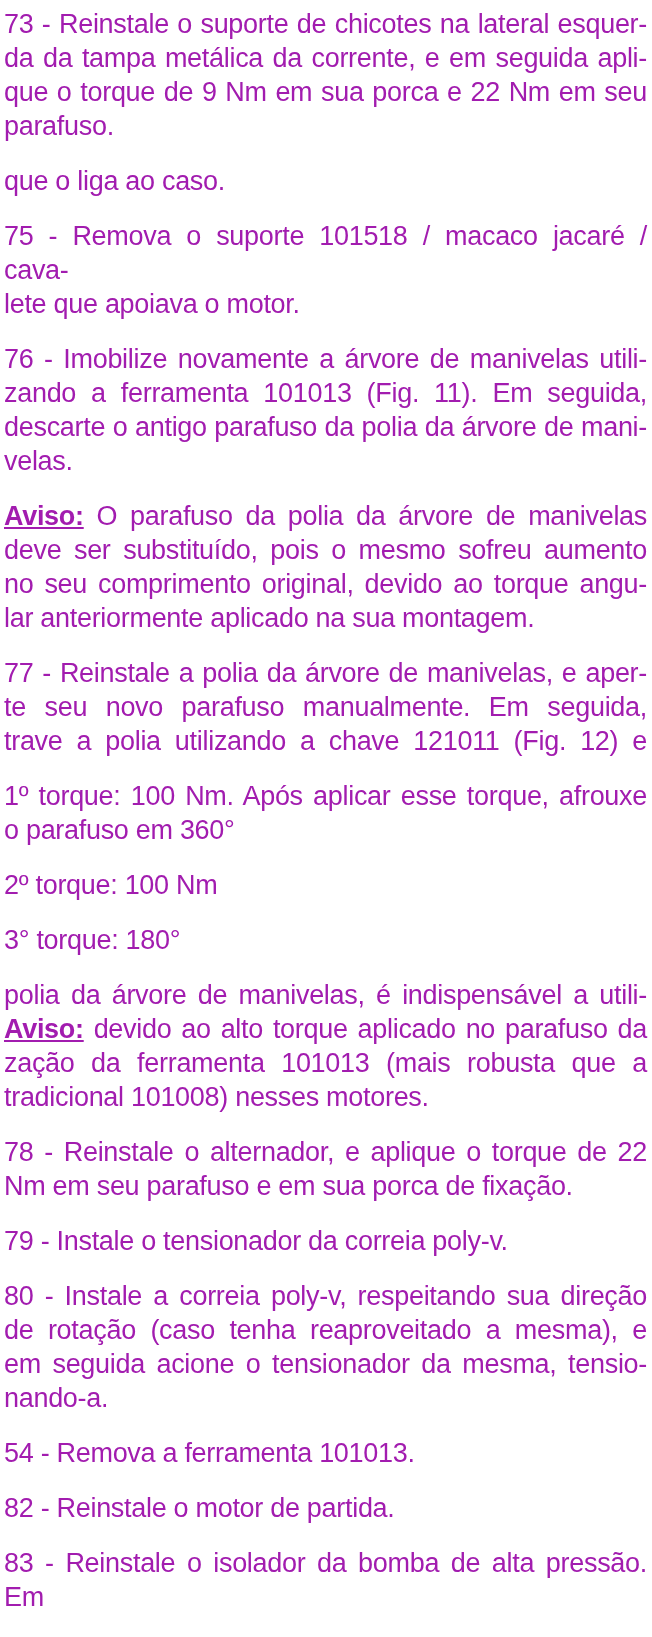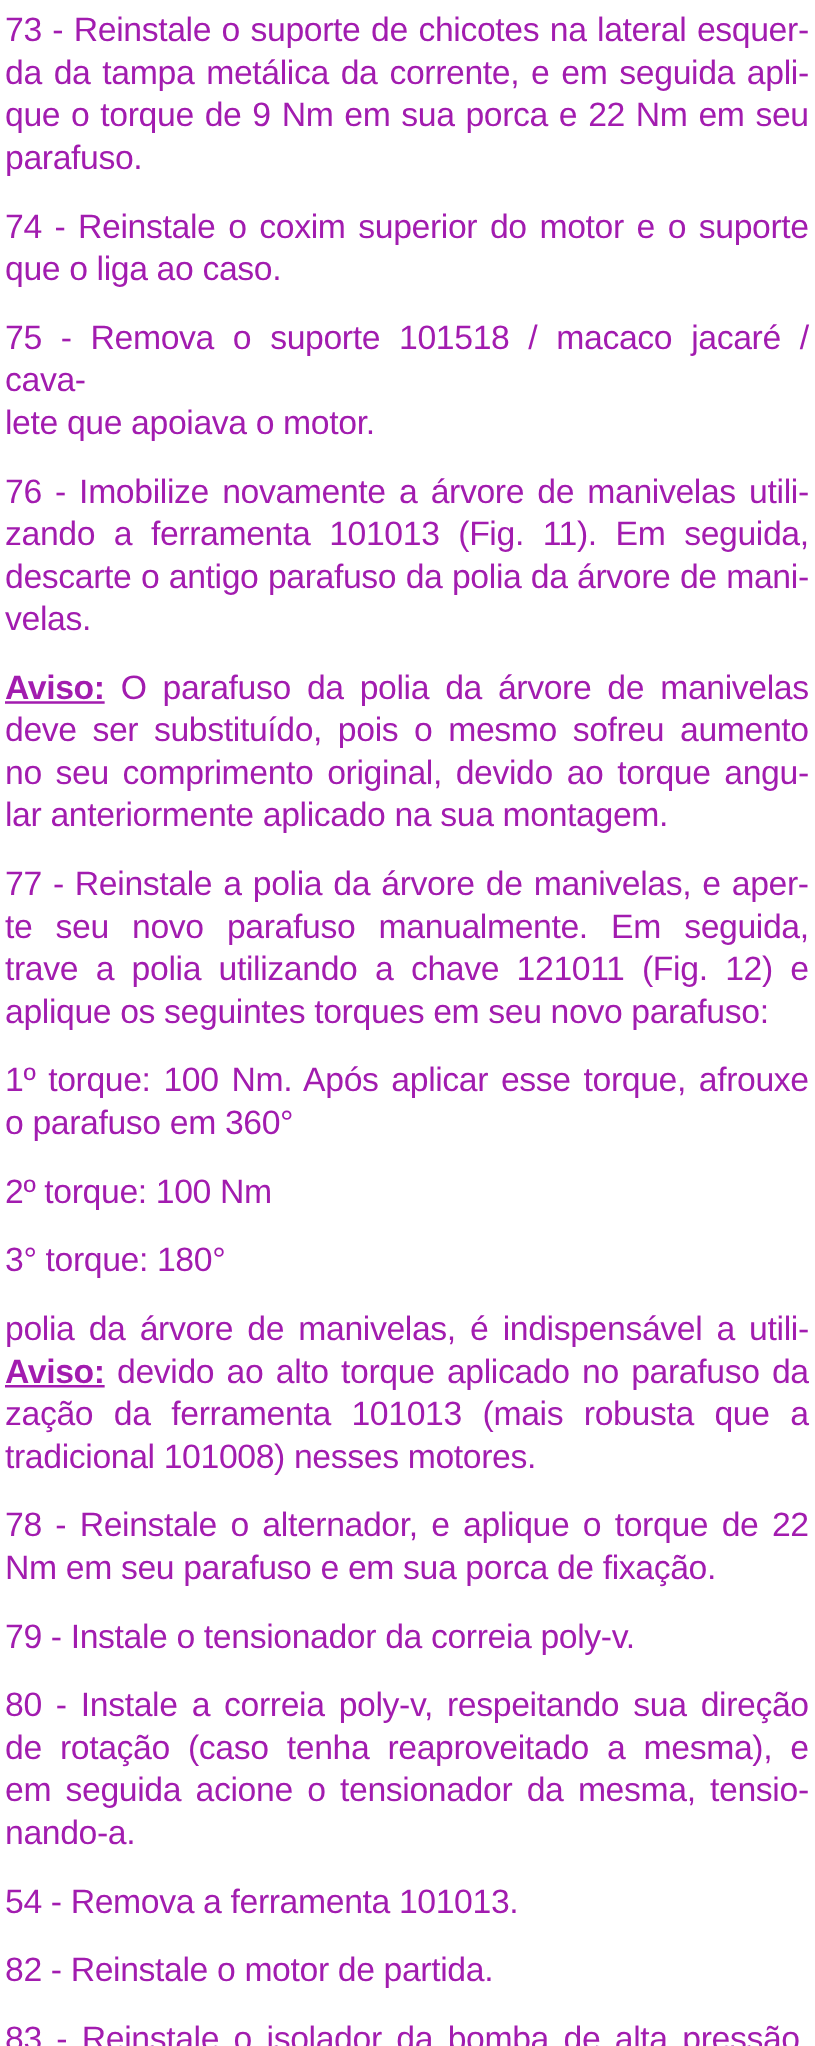--- a/index.html
+++ b/index.html
@@ -45,21 +45,20 @@
 <body>
 
 <div class="page">
     <div class="para">
       <div class="line fill">73 - Reinstale o suporte de chicotes na lateral esquer-</div>
       <div class="line fill">da da tampa metálica da corrente, e em seguida apli-</div>
       <div class="line fill">que o torque de 9 Nm em sua porca e 22 Nm em seu</div>
       <div class="line">parafuso.</div>
     </div>
     <div class="para">
-      <div class="line fill">74 - Reinstale o coxim superior do motor e o suporte</div>
       <div class="line">que o liga ao caso.</div>
     </div>
     <div class="para">
       <div class="line fill">75 - Remova o suporte 101518 / macaco jacaré / cava-</div>
       <div class="line">lete que apoiava o motor.</div>
     </div>
     <div class="para">
       <div class="line fill">76 - Imobilize novamente a árvore de manivelas utili-</div>
       <div class="line fill">zando a ferramenta 101013 (Fig. 11). Em seguida,</div>
       <div class="line fill">descarte o antigo parafuso da polia da árvore de mani-</div>
@@ -68,21 +67,20 @@
     <div class="para">
       <div class="line fill"><strong>Aviso:</strong><span> O parafuso da polia da árvore de manivelas</span></div>
       <div class="line fill">deve ser substituído, pois o mesmo sofreu aumento</div>
       <div class="line fill">no seu comprimento original, devido ao torque angu-</div>
       <div class="line">lar anteriormente aplicado na sua montagem.</div>
     </div>
     <div class="para">
       <div class="line fill">77 - Reinstale a polia da árvore de manivelas, e aper-</div>
       <div class="line fill">te seu novo parafuso manualmente. Em seguida,</div>
       <div class="line fill">trave a polia utilizando a chave 121011 (Fig. 12) e</div>
-      <div class="line">aplique os seguintes torques em seu novo parafuso:</div>
     </div>
     <div class="para">
       <div class="line fill">1º torque: 100 Nm. Após aplicar esse torque, afrouxe</div>
       <div class="line">o parafuso em 360°</div>
     </div>
     <div class="para">
       <div class="line">2º torque: 100 Nm</div>
     </div>
     <div class="para">
       <div class="line">3° torque: 180°</div>

